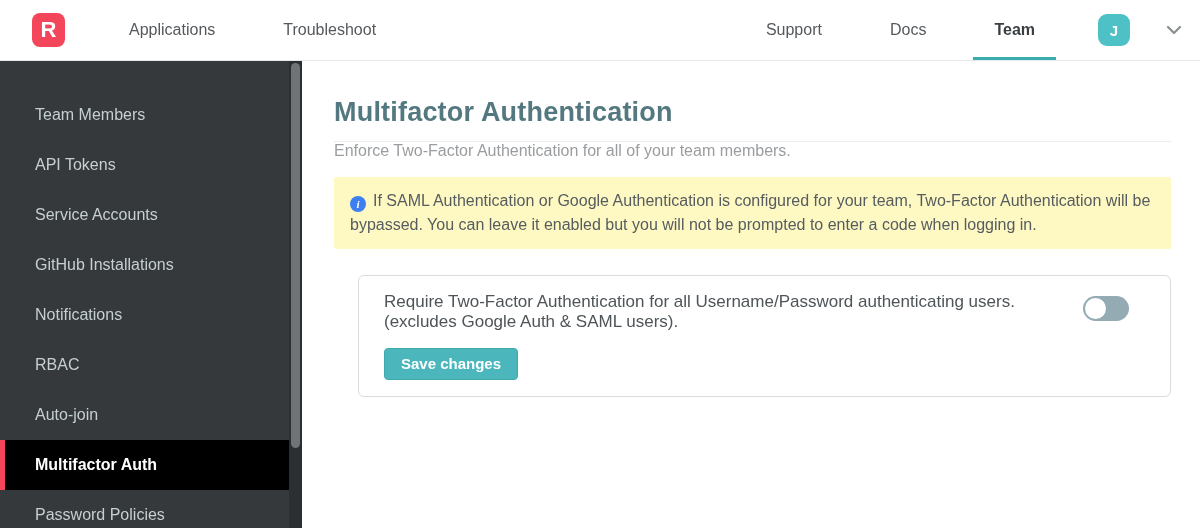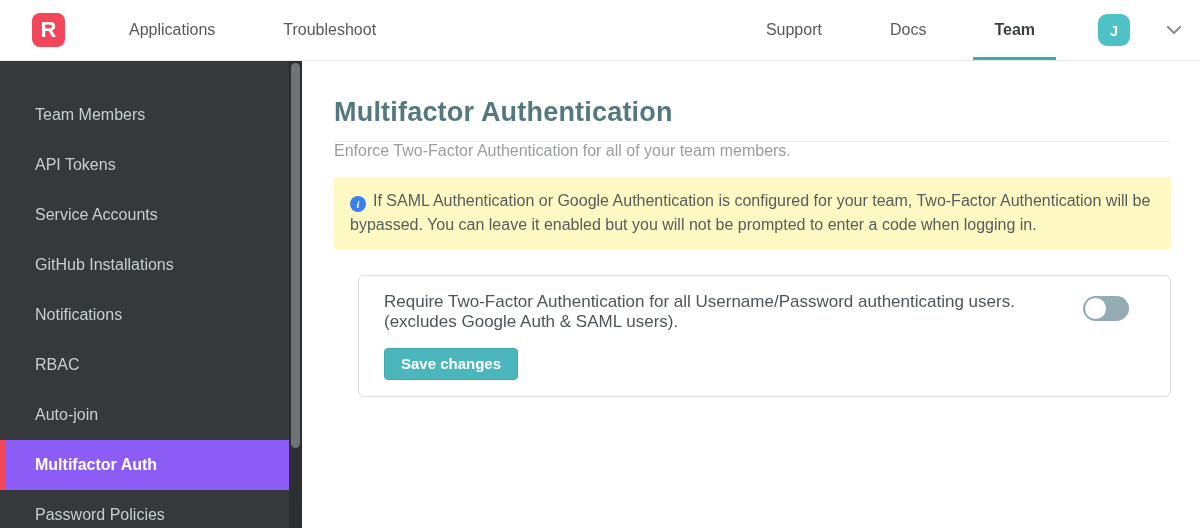--- a/index.html
+++ b/index.html
@@ -50,21 +50,21 @@
   .sidebar {
     position:relative; width:302px; flex-shrink:0;
     background:#35393b; padding-top:29px;
   }
   .side-item {
     height:50px; line-height:50px; padding-left:35px;
     color:#c6cfd1; font-size:16px; cursor:pointer;
     white-space:nowrap;
   }
   .side-item.active {
-    background:#8b5cf6; color:#fff; font-weight:bold;
+    background:#000000; color:#fff; font-weight:bold;
     border-left:5px solid #f4465a; padding-left:30px;
   }
   .scroll-track {
     position:absolute; top:0; right:0; width:13px; height:100%;
     background:#2c2f31;
   }
   .scroll-thumb {
     position:absolute; top:2px; left:2px; width:9px; height:385px;
     border-radius:5px; background:#707476; cursor:pointer;
   }

